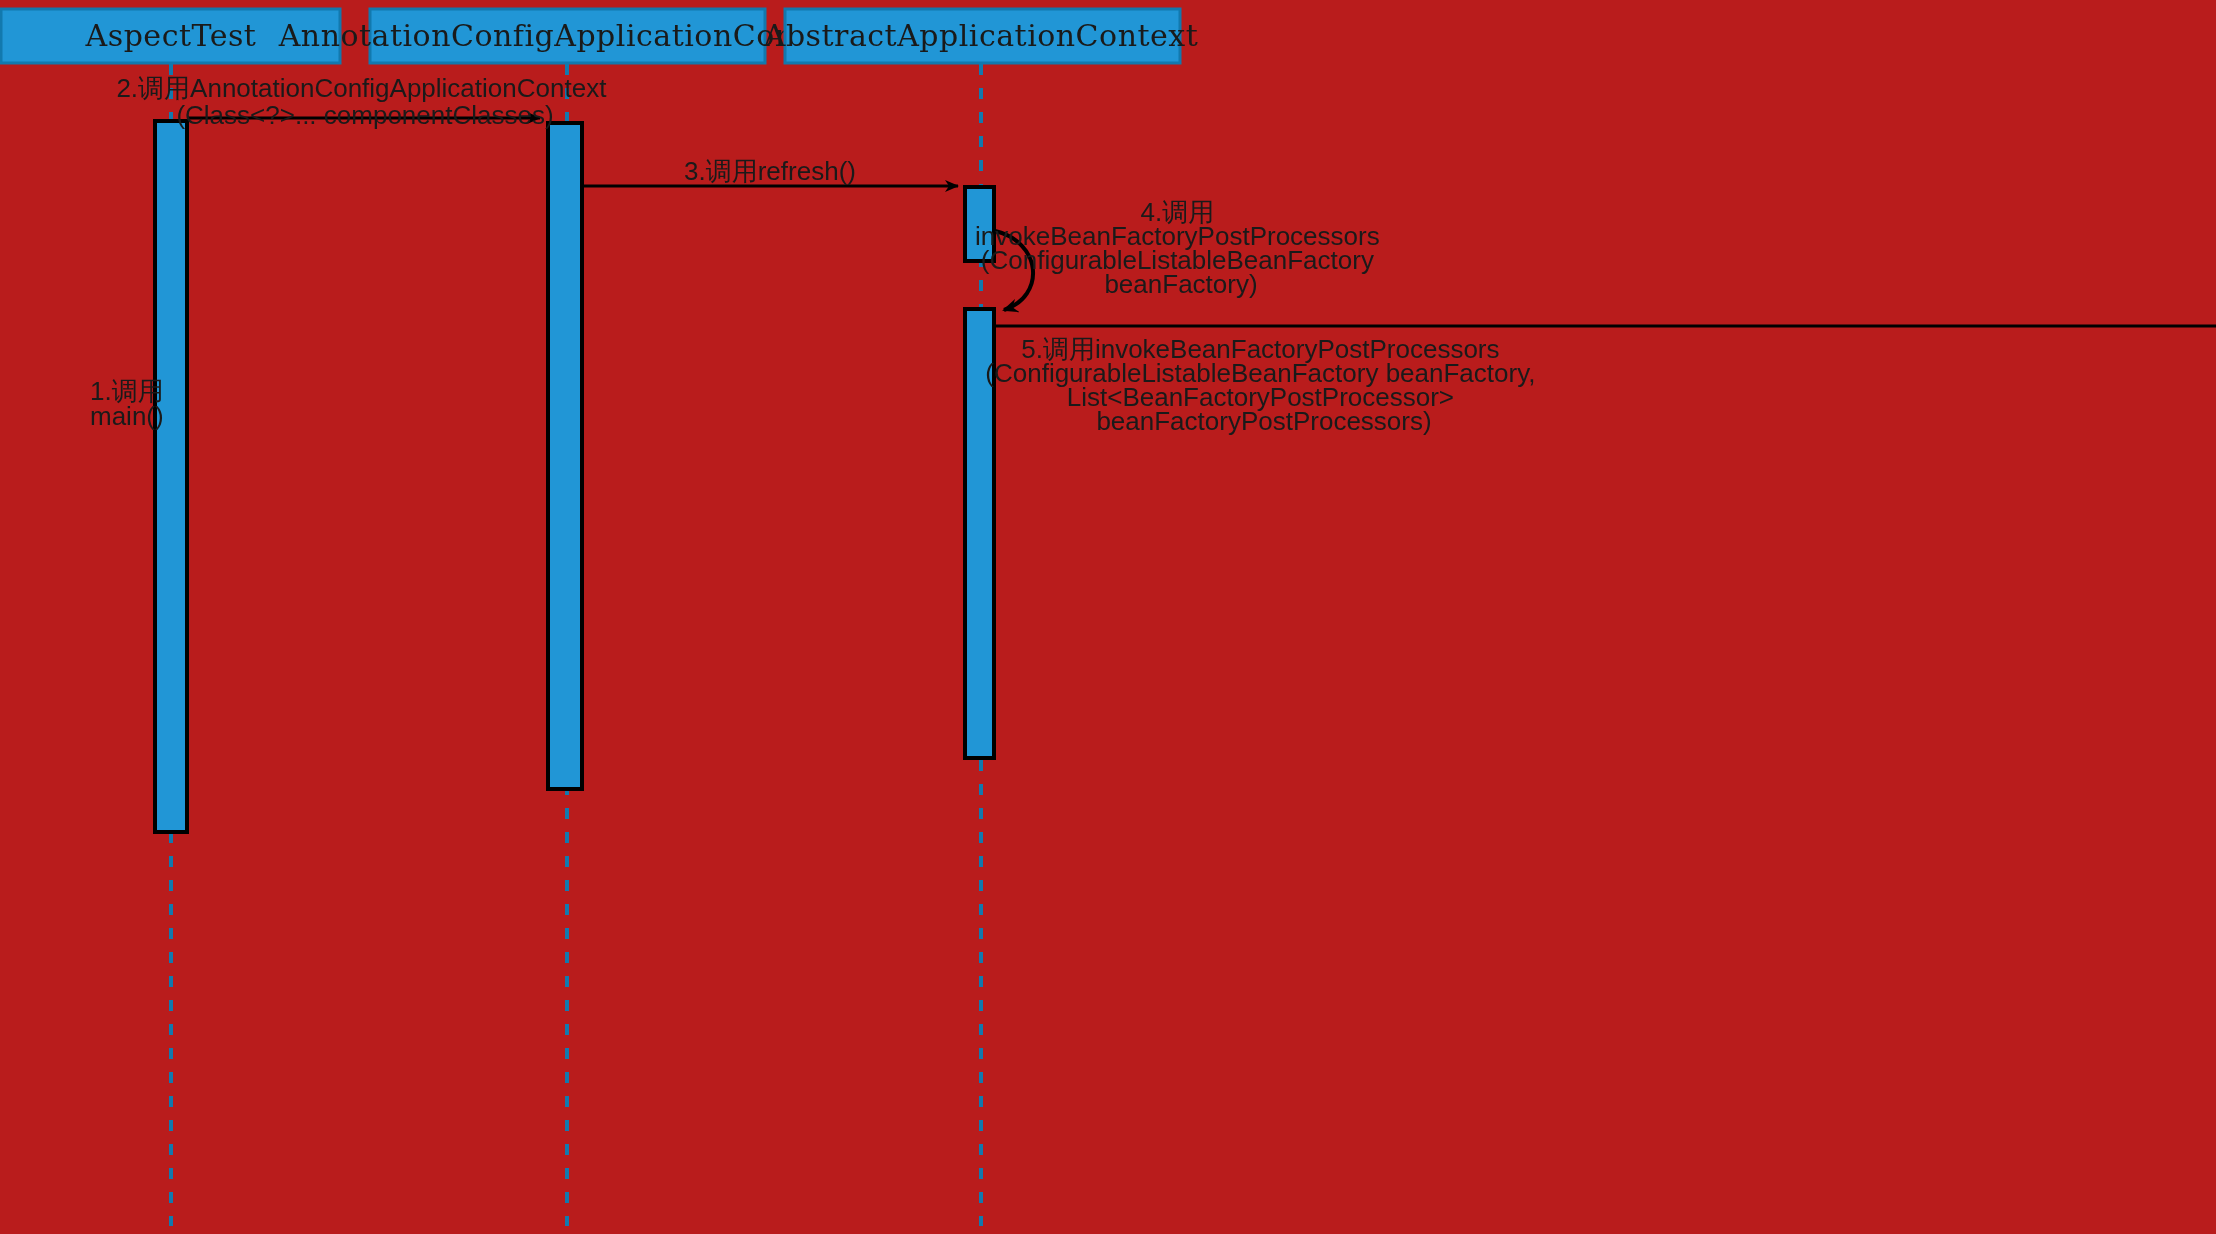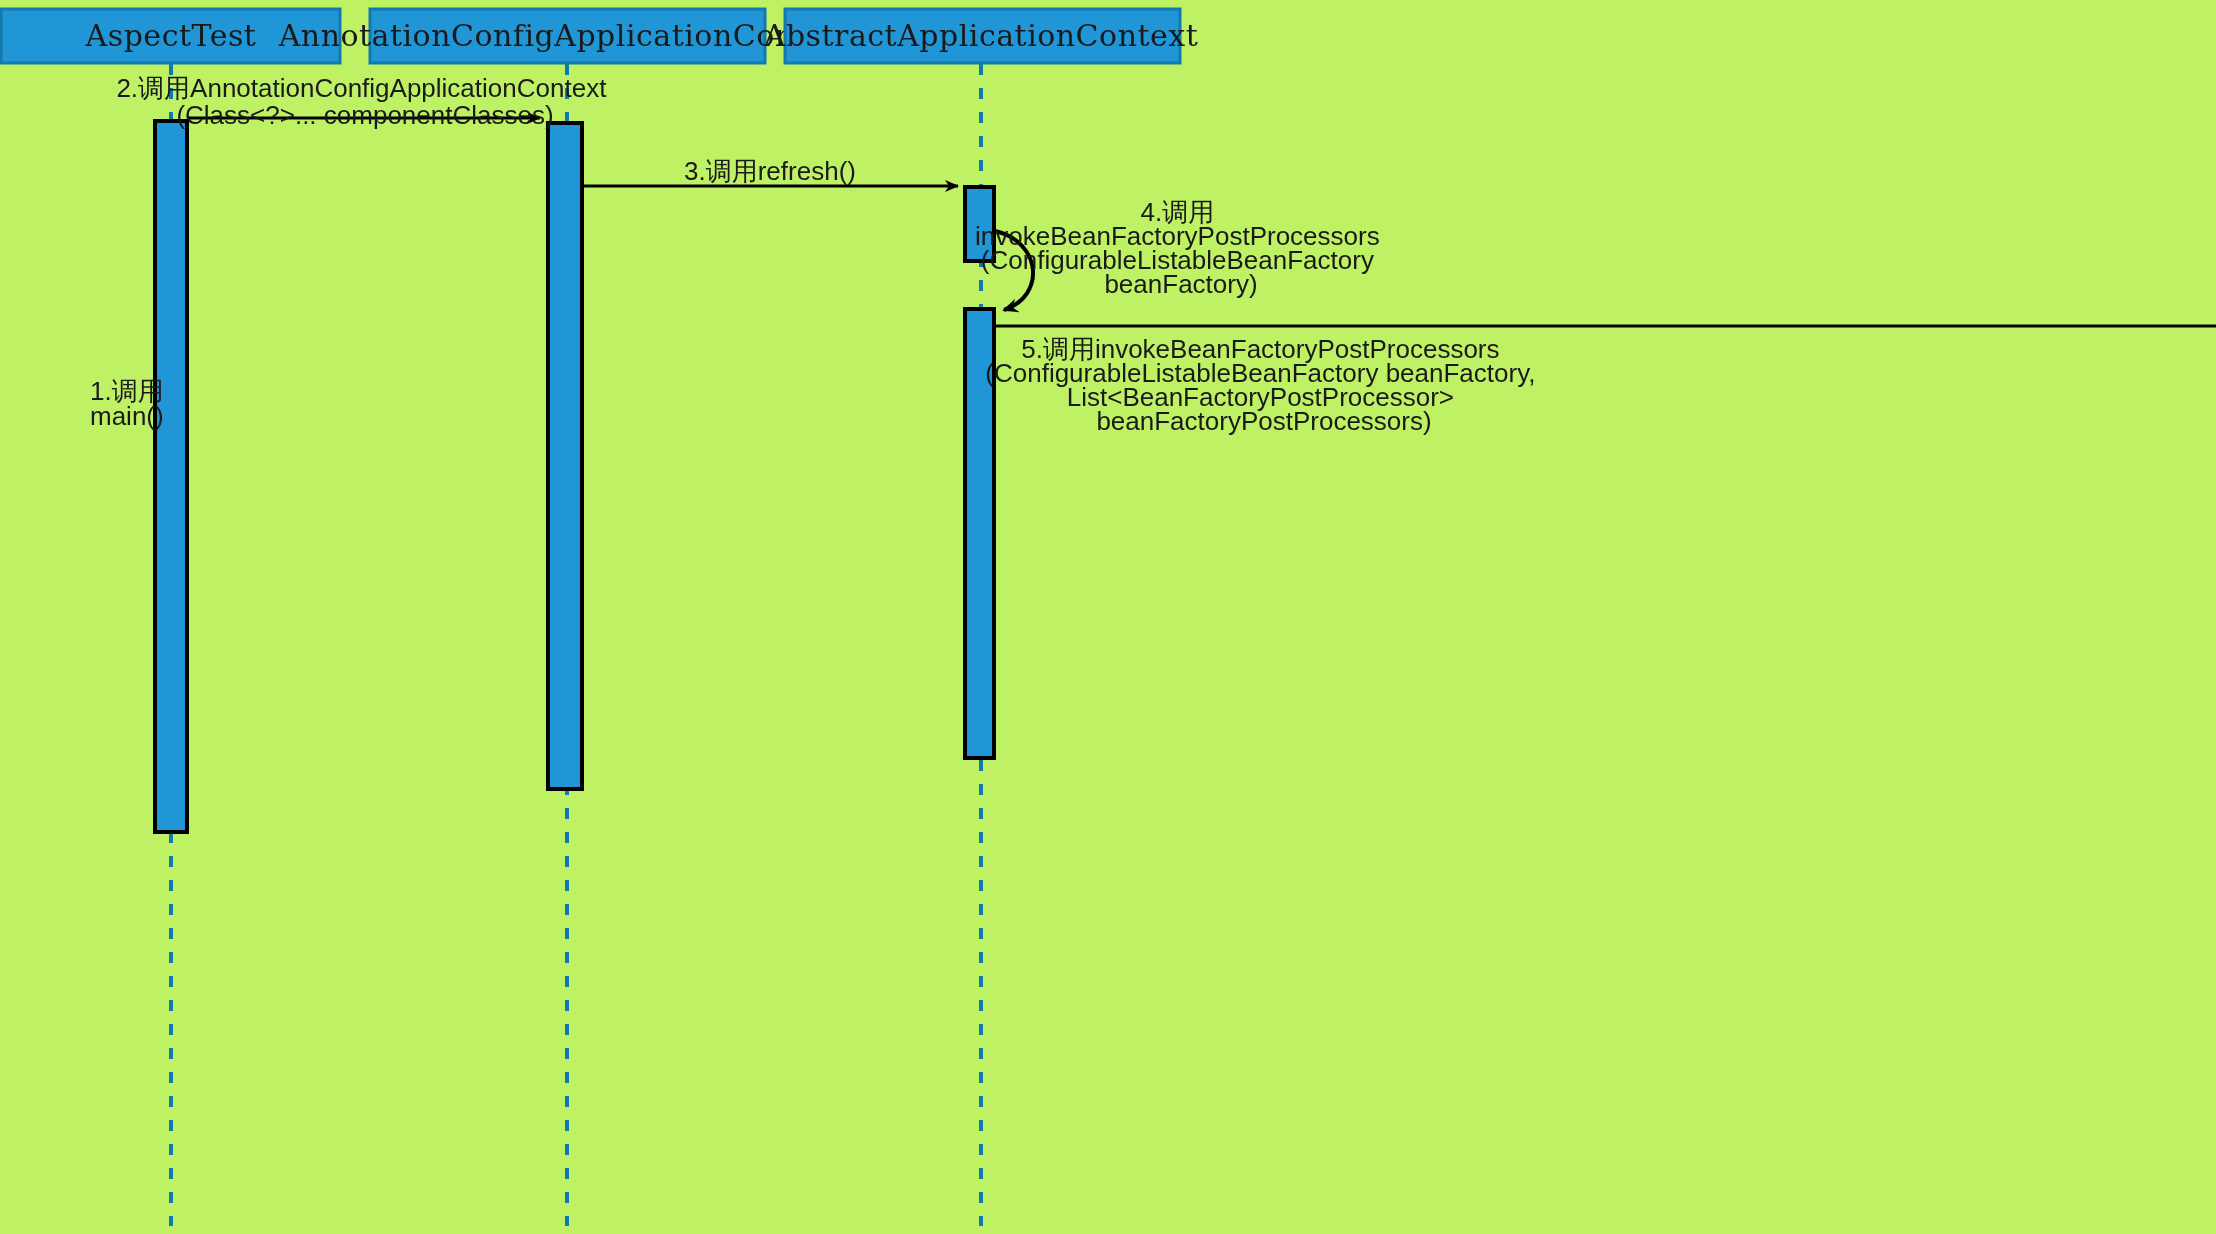--- a/index.html
+++ b/index.html
@@ -5,21 +5,21 @@
 <style>
   html, body {
     margin: 0;
     padding: 0;
     background: #ffffff;
   }
   #diagram-root {
     position: relative;
     width: 2216px;
     height: 1234px;
-    background: #bef264;
+    background: #b91c1c;
     overflow: hidden;
     font-family: "Liberation Sans", sans-serif;
   }
   svg.diagram-canvas {
     position: absolute;
     top: 0;
     left: 0;
     width: 2216px;
     height: 1234px;
   }

